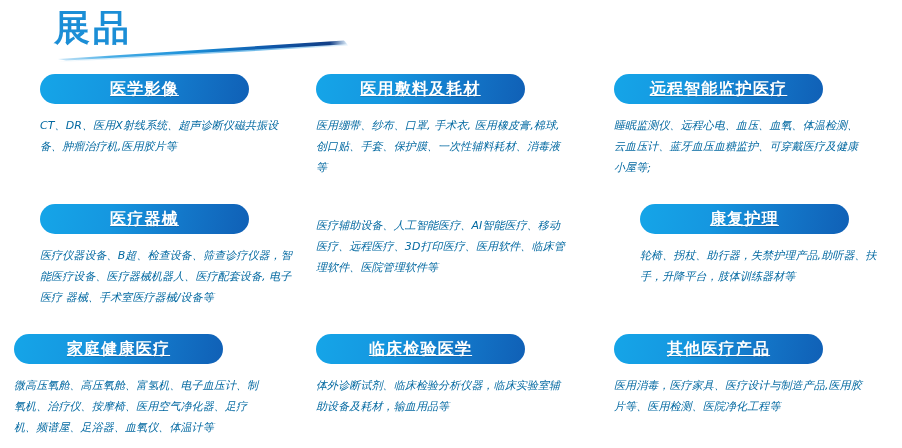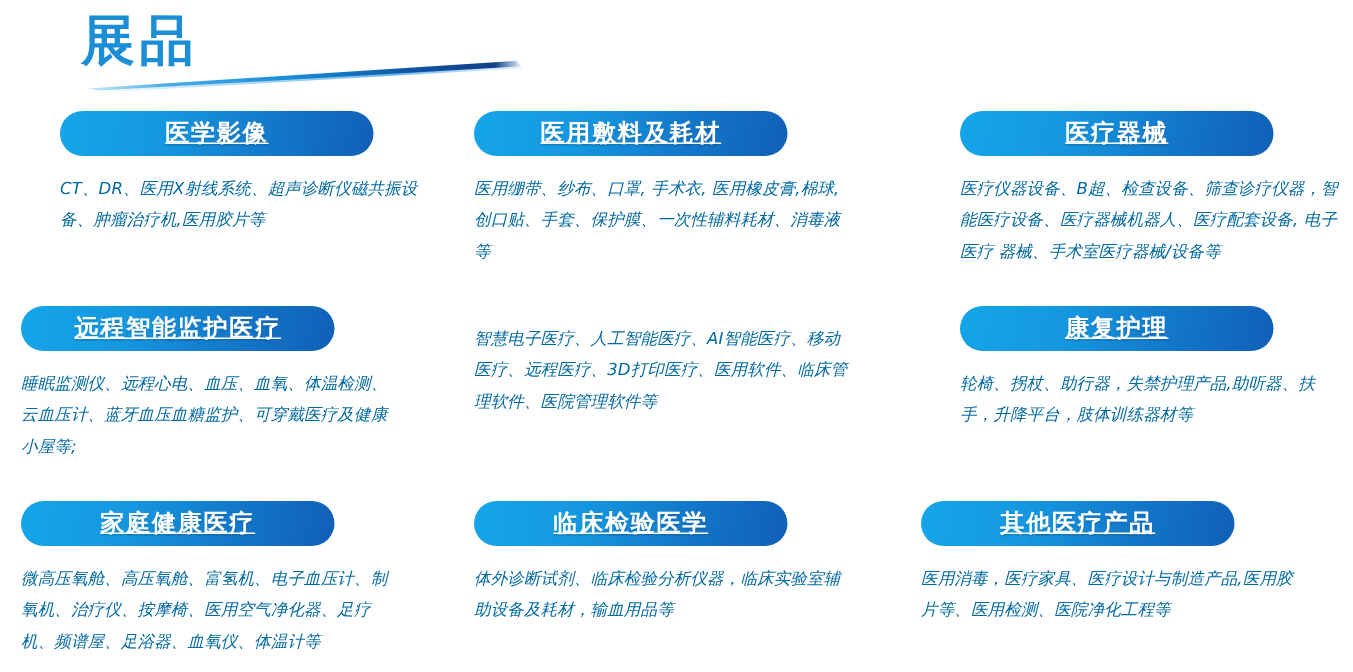--- a/index.html
+++ b/index.html
@@ -159,73 +159,73 @@
 
   <div class="card col2">
     <div class="card-inner">
       <div class="pill">
         <span class="pill-label">医用敷料及耗材</span>
       </div>
       <div class="desc">医用绷带、纱布、口罩, 手术衣, 医用橡皮膏,棉球,创口贴、手套、保护膜、一次性辅料耗材、消毒液等</div>
     </div>
   </div>
 
+  <div class="card col3">
+    <div class="card-inner">
+      <div class="pill">
+        <span class="pill-label">远程智能监护医疗</span>
+      </div>
+      <div class="desc">睡眠监测仪、远程心电、血压、血氧、体温检测、云血压计、蓝牙血压血糖监护、可穿戴医疗及健康小屋等;</div>
+    </div>
+  </div>
+
   <div class="card col1">
     <div class="card-inner">
       <div class="pill">
         <span class="pill-label">医疗器械</span>
       </div>
       <div class="desc">医疗仪器设备、B超、检查设备、筛查诊疗仪器，智能医疗设备、医疗器械机器人、医疗配套设备, 电子医疗 器械、手术室医疗器械/设备等</div>
     </div>
   </div>
 
+  <div class="card col2">
+    <div class="card-inner">
+      <div class="desc">医疗辅助设备、人工智能医疗、AI智能医疗、移动医疗、远程医疗、3D打印医疗、医用软件、临床管理软件、医院管理软件等</div>
+    </div>
+  </div>
+
+  <div class="card col1">
+    <div class="card-inner">
+      <div class="pill">
+        <span class="pill-label">康复护理</span>
+      </div>
+      <div class="desc">轮椅、拐杖、助行器，失禁护理产品,助听器、扶手，升降平台，肢体训练器材等</div>
+    </div>
+  </div>
+
   <div class="card col3">
     <div class="card-inner">
       <div class="pill">
-        <span class="pill-label">远程智能监护医疗</span>
-      </div>
-      <div class="desc">睡眠监测仪、远程心电、血压、血氧、体温检测、云血压计、蓝牙血压血糖监护、可穿戴医疗及健康小屋等;</div>
+        <span class="pill-label">家庭健康医疗</span>
+      </div>
+      <div class="desc">微高压氧舱、高压氧舱、富氢机、电子血压计、制氧机、治疗仪、按摩椅、医用空气净化器、足疗机、频谱屋、足浴器、血氧仪、体温计等</div>
     </div>
   </div>
 
   <div class="card col2">
     <div class="card-inner">
-      <div class="desc">智慧电子医疗、人工智能医疗、AI智能医疗、移动医疗、远程医疗、3D打印医疗、医用软件、临床管理软件、医院管理软件等</div>
-    </div>
-  </div>
-
-  <div class="card col1">
-    <div class="card-inner">
-      <div class="pill">
-        <span class="pill-label">康复护理</span>
-      </div>
-      <div class="desc">轮椅、拐杖、助行器，失禁护理产品,助听器、扶手，升降平台，肢体训练器材等</div>
+      <div class="pill">
+        <span class="pill-label">临床检验医学</span>
+      </div>
+      <div class="desc">体外诊断试剂、临床检验分析仪器，临床实验室辅助设备及耗材，输血用品等</div>
     </div>
   </div>
 
   <div class="card col3">
     <div class="card-inner">
       <div class="pill">
-        <span class="pill-label">家庭健康医疗</span>
-      </div>
-      <div class="desc">微高压氧舱、高压氧舱、富氢机、电子血压计、制氧机、治疗仪、按摩椅、医用空气净化器、足疗机、频谱屋、足浴器、血氧仪、体温计等</div>
-    </div>
-  </div>
-
-  <div class="card col2">
-    <div class="card-inner">
-      <div class="pill">
-        <span class="pill-label">临床检验医学</span>
-      </div>
-      <div class="desc">体外诊断试剂、临床检验分析仪器，临床实验室辅助设备及耗材，输血用品等</div>
-    </div>
-  </div>
-
-  <div class="card col3">
-    <div class="card-inner">
-      <div class="pill">
         <span class="pill-label">其他医疗产品</span>
       </div>
       <div class="desc">医用消毒，医疗家具、医疗设计与制造产品,医用胶片等、医用检测、医院净化工程等</div>
     </div>
   </div>
 
 </div>
 
 </body></html>

